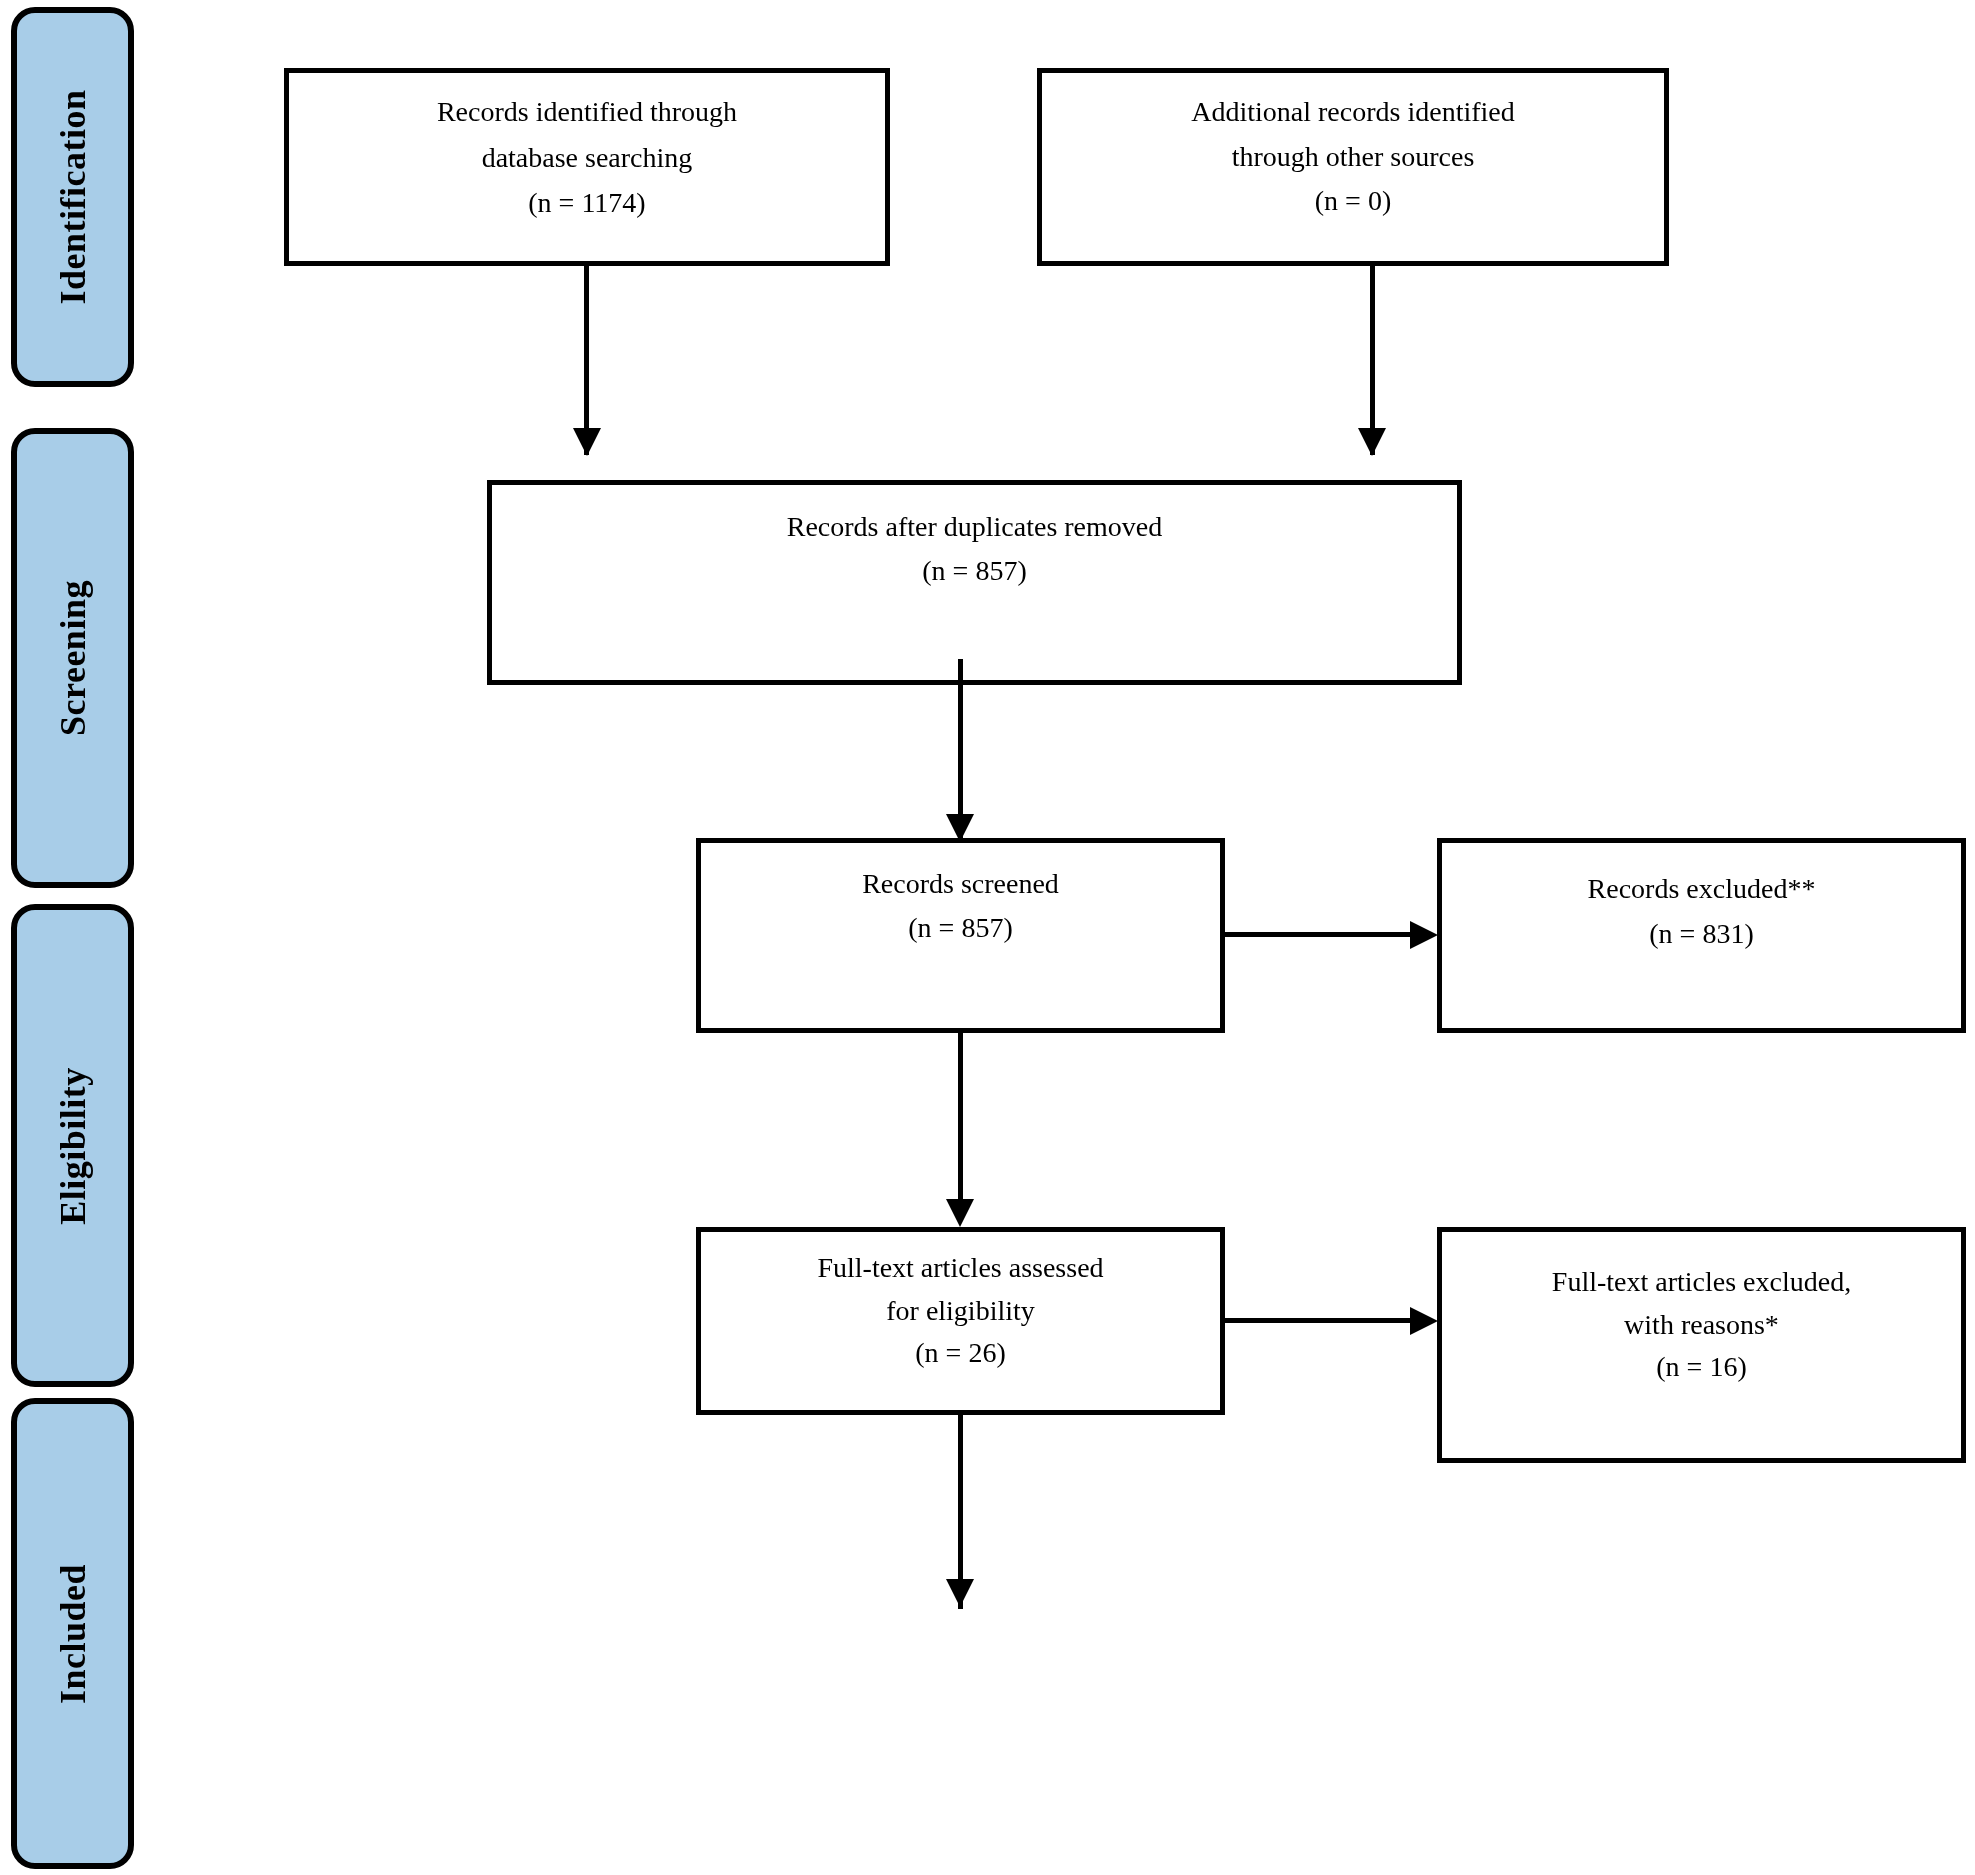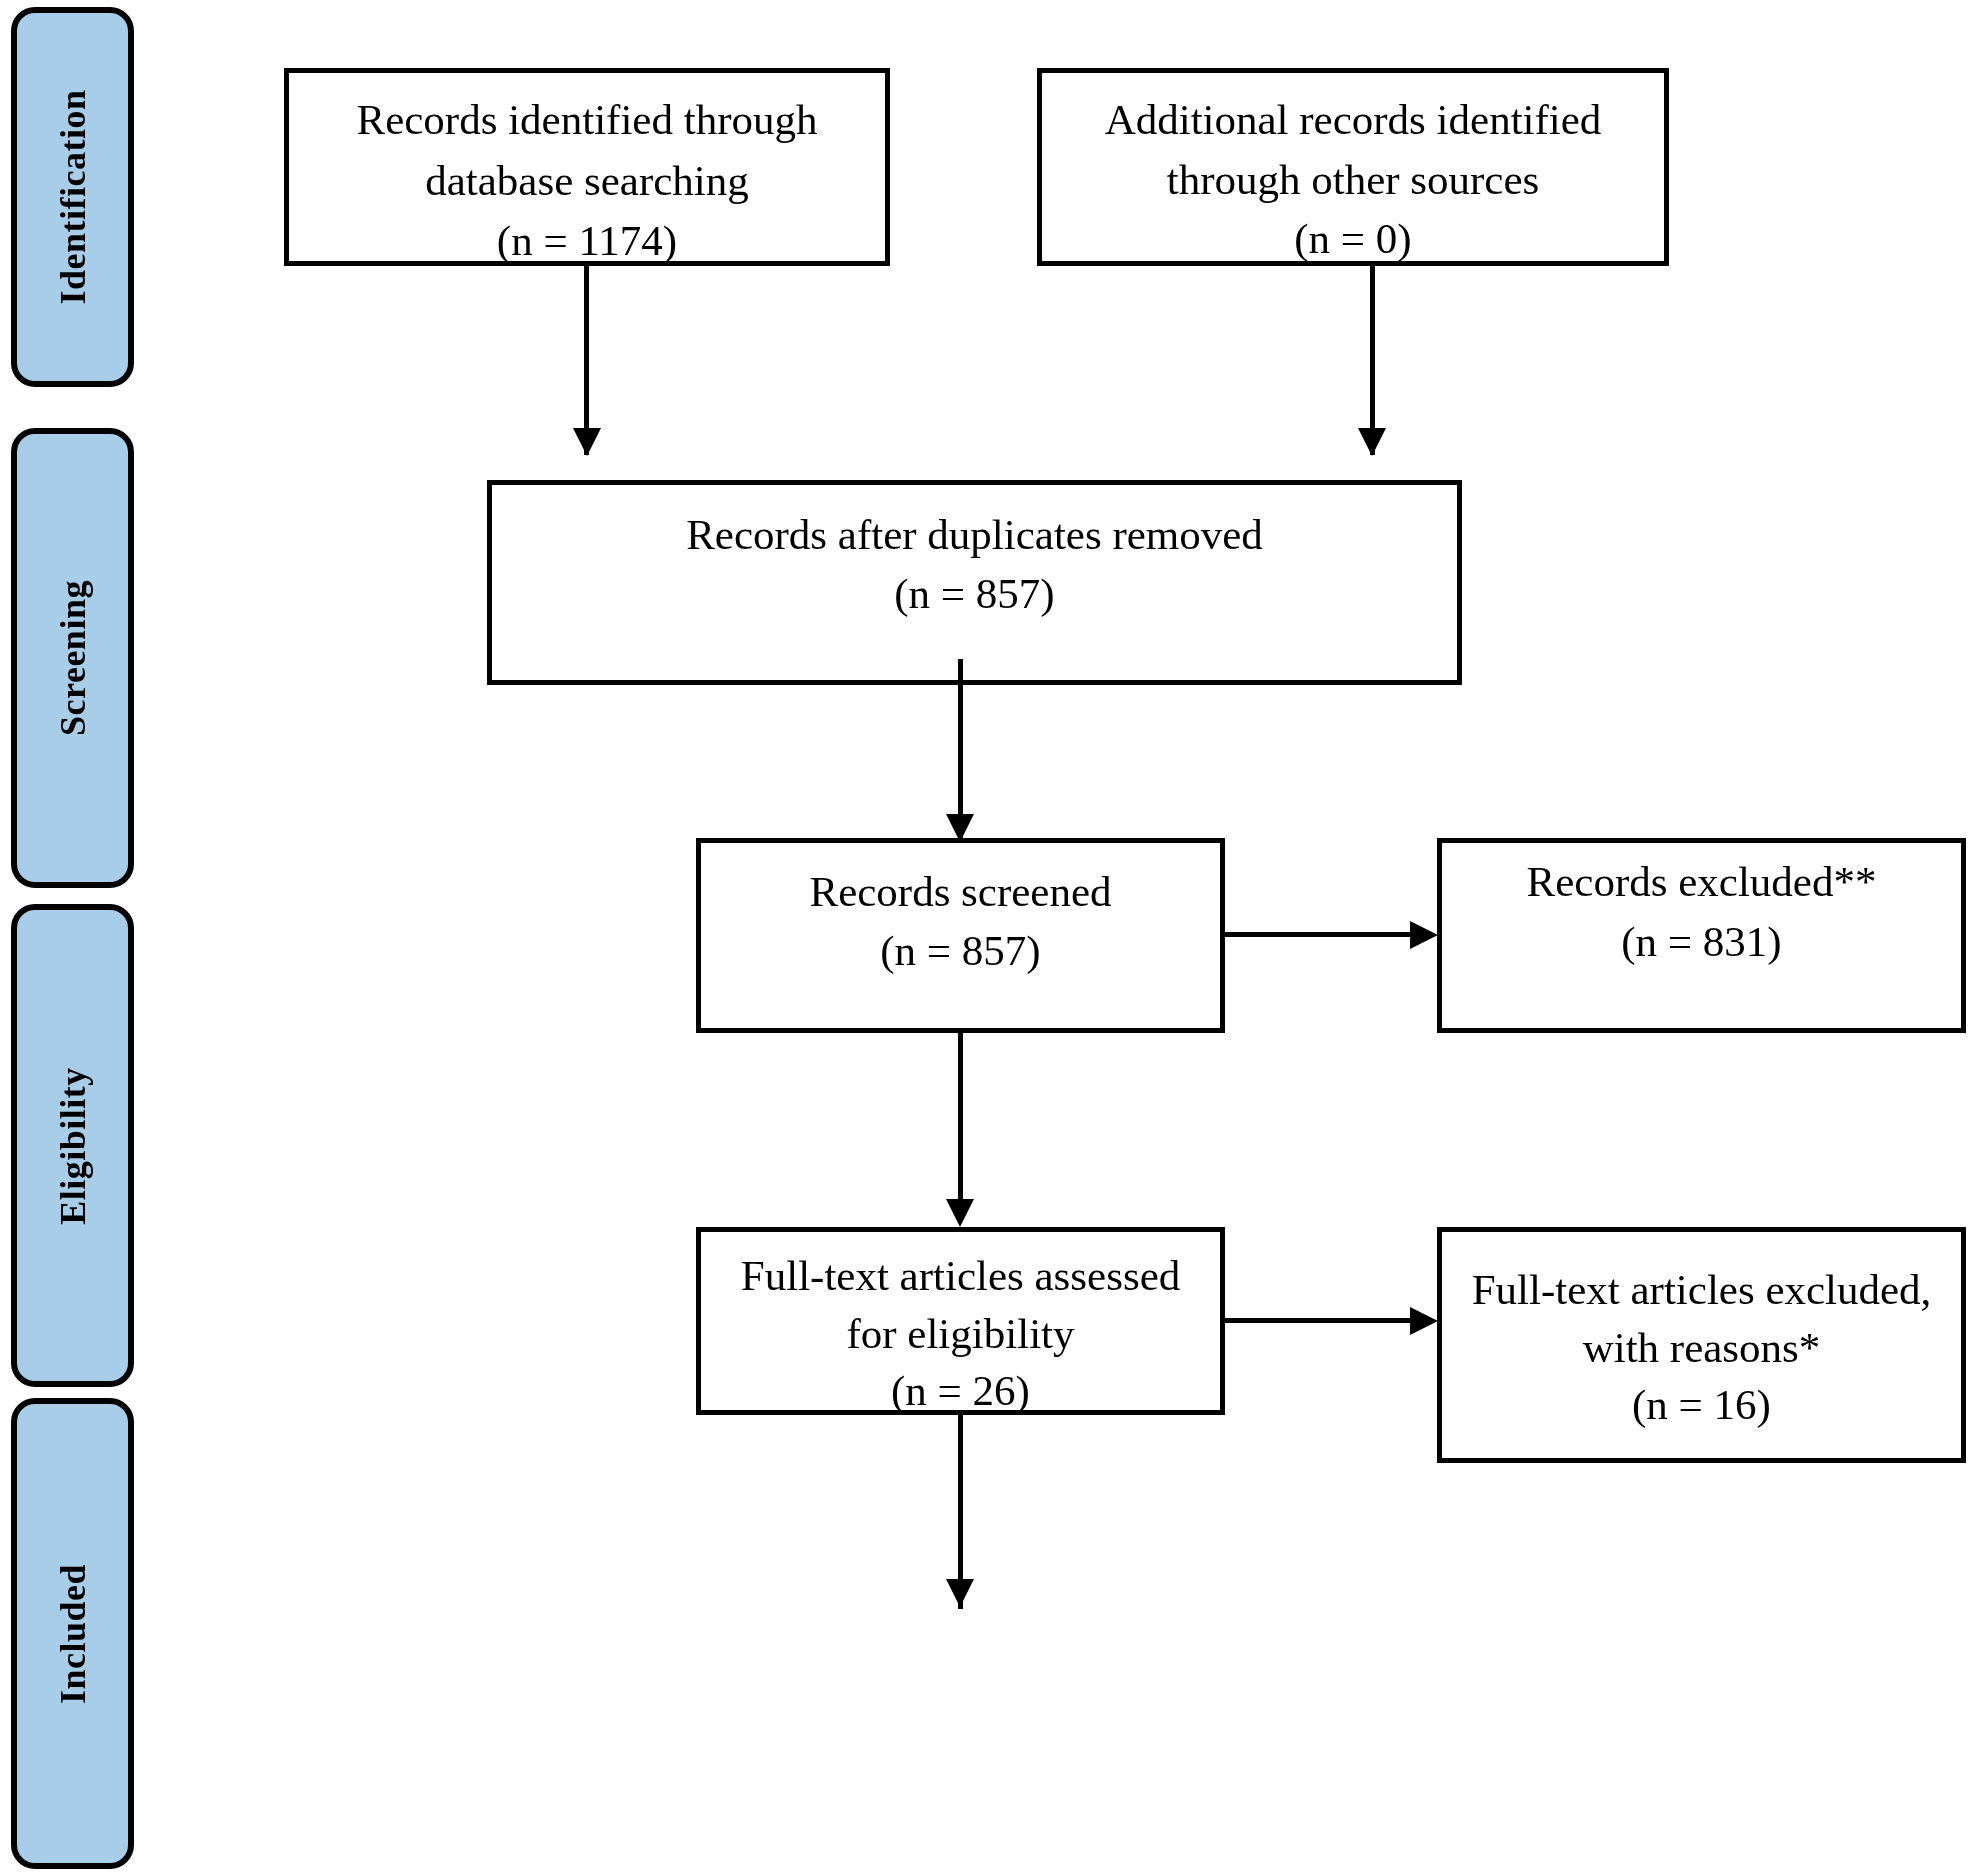--- a/index.html
+++ b/index.html
@@ -41,21 +41,21 @@
   .flow-box {
     position: absolute;
     background: #ffffff;
     border: 5px solid #000000;
     box-sizing: border-box;
     display: flex;
     flex-direction: column;
     align-items: center;
   }
   .flow-box .line {
-    font-size: 43px;
+    font-size: 28px;
     line-height: 1.0;
     color: #000000;
     text-align: center;
     white-space: nowrap;
   }
 
   
   .v-line {
     position: absolute;
     width: 5px;
@@ -131,21 +131,21 @@
   <div class="arrow-down" style="left:946px; top:814px;"></div>
 
   <div class="flow-box" style="left:696px; top:838px; width:529px; height:195px; padding-top:26.5px;">
     <div class="line">Records screened</div>
     <div class="line" style="margin-top:16.5px;">(n = 857)</div>
   </div>
 
   <div class="h-line" style="left:1224px; top:932px; width:189px;"></div>
   <div class="arrow-right" style="left:1410px; top:921px;"></div>
 
-  <div class="flow-box" style="left:1437px; top:838px; width:529px; height:195px; padding-top:17px;">
+  <div class="flow-box" style="left:1437px; top:838px; width:529px; height:195px; padding-top:32px;">
     <div class="line">Records excluded**</div>
     <div class="line" style="margin-top:16.5px;">(n = 831)</div>
   </div>
 
   <div class="v-line" style="left:958px; top:1032px; height:170px;"></div>
   <div class="arrow-down" style="left:946px; top:1199px;"></div>
 
   <div class="flow-box" style="left:696px; top:1227px; width:529px; height:188px; padding-top:22px;">
     <div class="line">Full-text articles assessed</div>
     <div class="line" style="margin-top:14.6px;">for eligibility</div>

